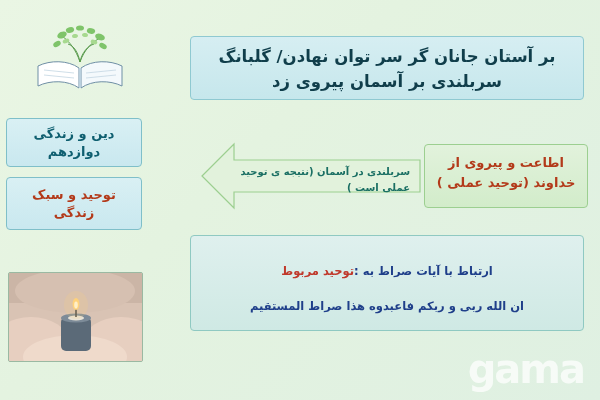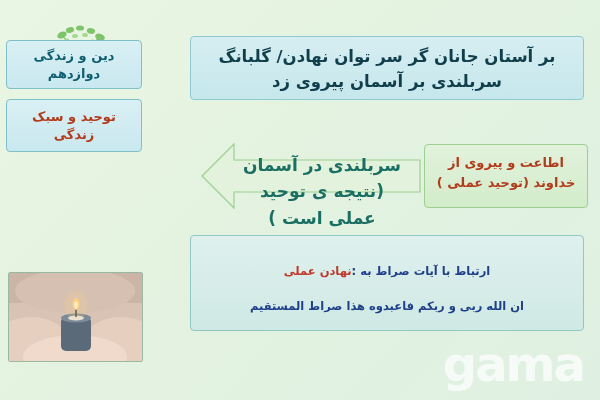--- a/index.html
+++ b/index.html
@@ -107,28 +107,27 @@
     height: 72px;
   }
   #arrow-svg {
     position: absolute;
     left: 0;
     top: 0;
   }
   #arrow-text {
     position: absolute;
     left: 34px;
-    top: 12px;
+    top: 24px;
     width: 176px;
     direction: rtl;
     color: #1a6f63;
-    font-size: 17px;
+    font-size: 10px;
     font-weight: bold;
     line-height: 1.55;
-    text-align: center;
   }
   #verse-box {
     position: absolute;
     left: 190px;
     top: 235px;
     width: 394px;
     height: 96px;
     background: linear-gradient(180deg, #dff0ee 0%, #cfe9e4 100%);
     border: 1px solid #8fc9c2;
     border-radius: 4px;
@@ -151,21 +150,21 @@
     font-size: 11.5px;
     font-weight: bold;
     margin-top: 21px;
     direction: rtl;
   }
   
   #watermark {
     position: absolute;
     right: 16px;
     bottom: 8px;
-    font-size: 48px;
+    font-size: 40px;
     font-weight: bold;
     color: rgba(255,255,255,0.72);
     letter-spacing: -2px;
     font-family: "DejaVu Sans", sans-serif;
     user-select: none;
   }
 </style>
 </head>
 <body>
 
@@ -200,21 +199,21 @@
       <g stroke="#c3d6e2" stroke-width="0.8">
         <line x1="12" y1="48" x2="42" y2="51"></line>
         <line x1="12" y1="53" x2="42" y2="56"></line>
         <line x1="54" y1="51" x2="84" y2="48"></line>
         <line x1="54" y1="56" x2="84" y2="53"></line>
       </g>
     </svg>
   </div>
 
   <div id="sidebar">
-    <div class="side-box" style="">
+    <div class="side-box" style="margin-top:78px;">
       <span>دین و زندگی دوازدهم</span>
     </div>
     <div class="side-box two-line" style="color:#b33a1a;">
       <span>توحید و سبک زندگی</span>
     </div>
   </div>
 
   <div id="photo">
     <svg width="133" height="88" viewBox="0 0 133 88">
       <rect width="133" height="88" fill="#d9c3b4"></rect>
@@ -245,21 +244,21 @@
     <svg id="arrow-svg" width="222" height="72" viewBox="0 0 222 72">
       <polygon points="2,36 34,4 34,20 220,20 220,52 34,52 34,68" fill="#e2f2dc" stroke="#9ccf90" stroke-width="1.2"></polygon>
     </svg>
     <div id="arrow-text">
       <span>سربلندی در آسمان (نتیجه ی توحید عملی است )</span>
     </div>
   </div>
 
   <div id="verse-box">
     <div class="verse-line1">
-      <span>ارتباط با آیات صراط به :</span><span class="hl">نهادن عملی</span>
+      <span>ارتباط با آیات صراط به :</span><span class="hl">توحید مربوط</span>
     </div>
     <div class="verse-line2">
       <span>ان الله ربی و ربکم فاعبدوه هذا صراط المستقیم</span>
     </div>
   </div>
 
   <div id="watermark">
     <span>gama</span>
   </div>
 

